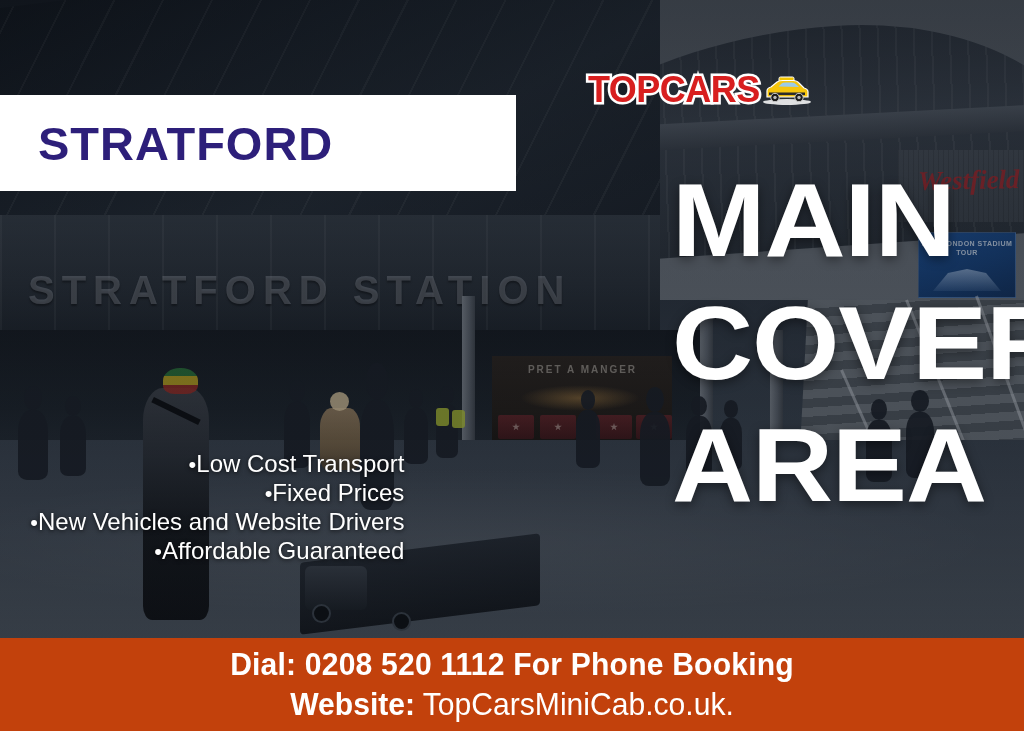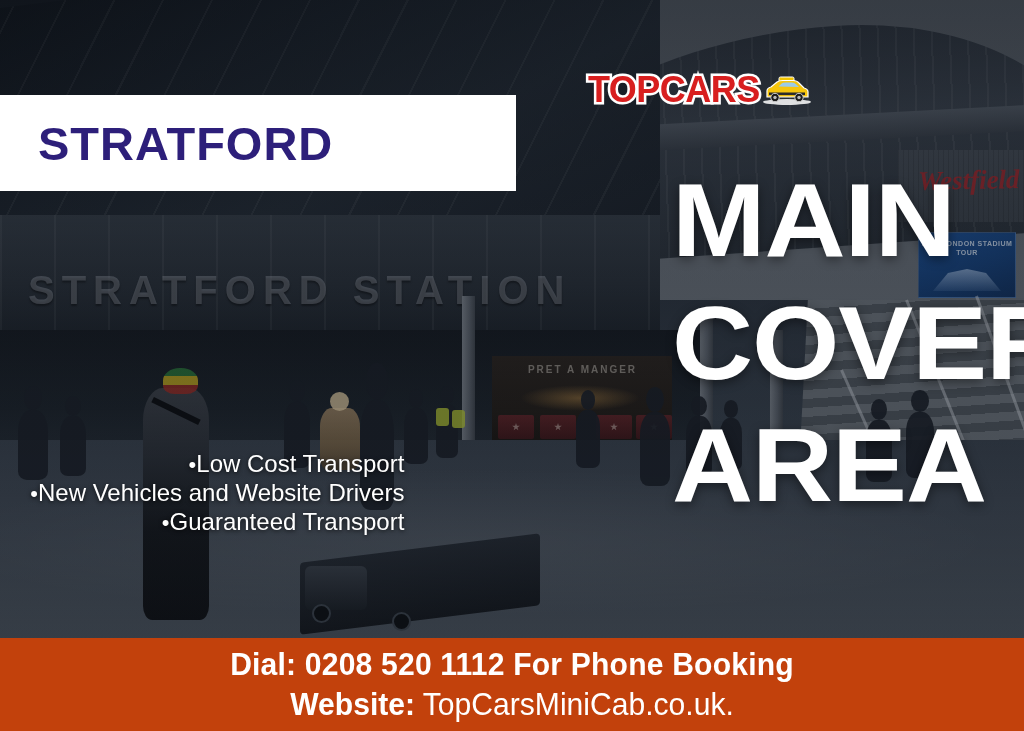--- a/index.html
+++ b/index.html
@@ -515,24 +515,27 @@
     <div class="cover-line l1">MAIN</div>
     <div class="cover-line l2">COVER</div>
     <div class="cover-line l3">AREA</div>
   </div>
 
   <ul class="features">
     <li>
       <span class="bullet">•</span><span>Low Cost Transport</span>
     </li>
     <li>
+      <span class="bullet">•</span><span>Fixed Prices</span>
+    </li>
+    <li>
       <span class="bullet">•</span><span>New Vehicles and Website Drivers</span>
     </li>
     <li>
-      <span class="bullet">•</span><span>Guaranteed Transport</span>
+      <span class="bullet">•</span><span>Affordable Guaranteed</span>
     </li>
   </ul>
 
   <div class="footer">
     <div class="footer-line footer-line1">Dial: 0208 520 1112 For Phone Booking</div>
     <div class="footer-line footer-line2">
       <span class="lbl">Website:</span>
       <span class="url">TopCarsMiniCab.co.uk.</span>
     </div>
   </div>

